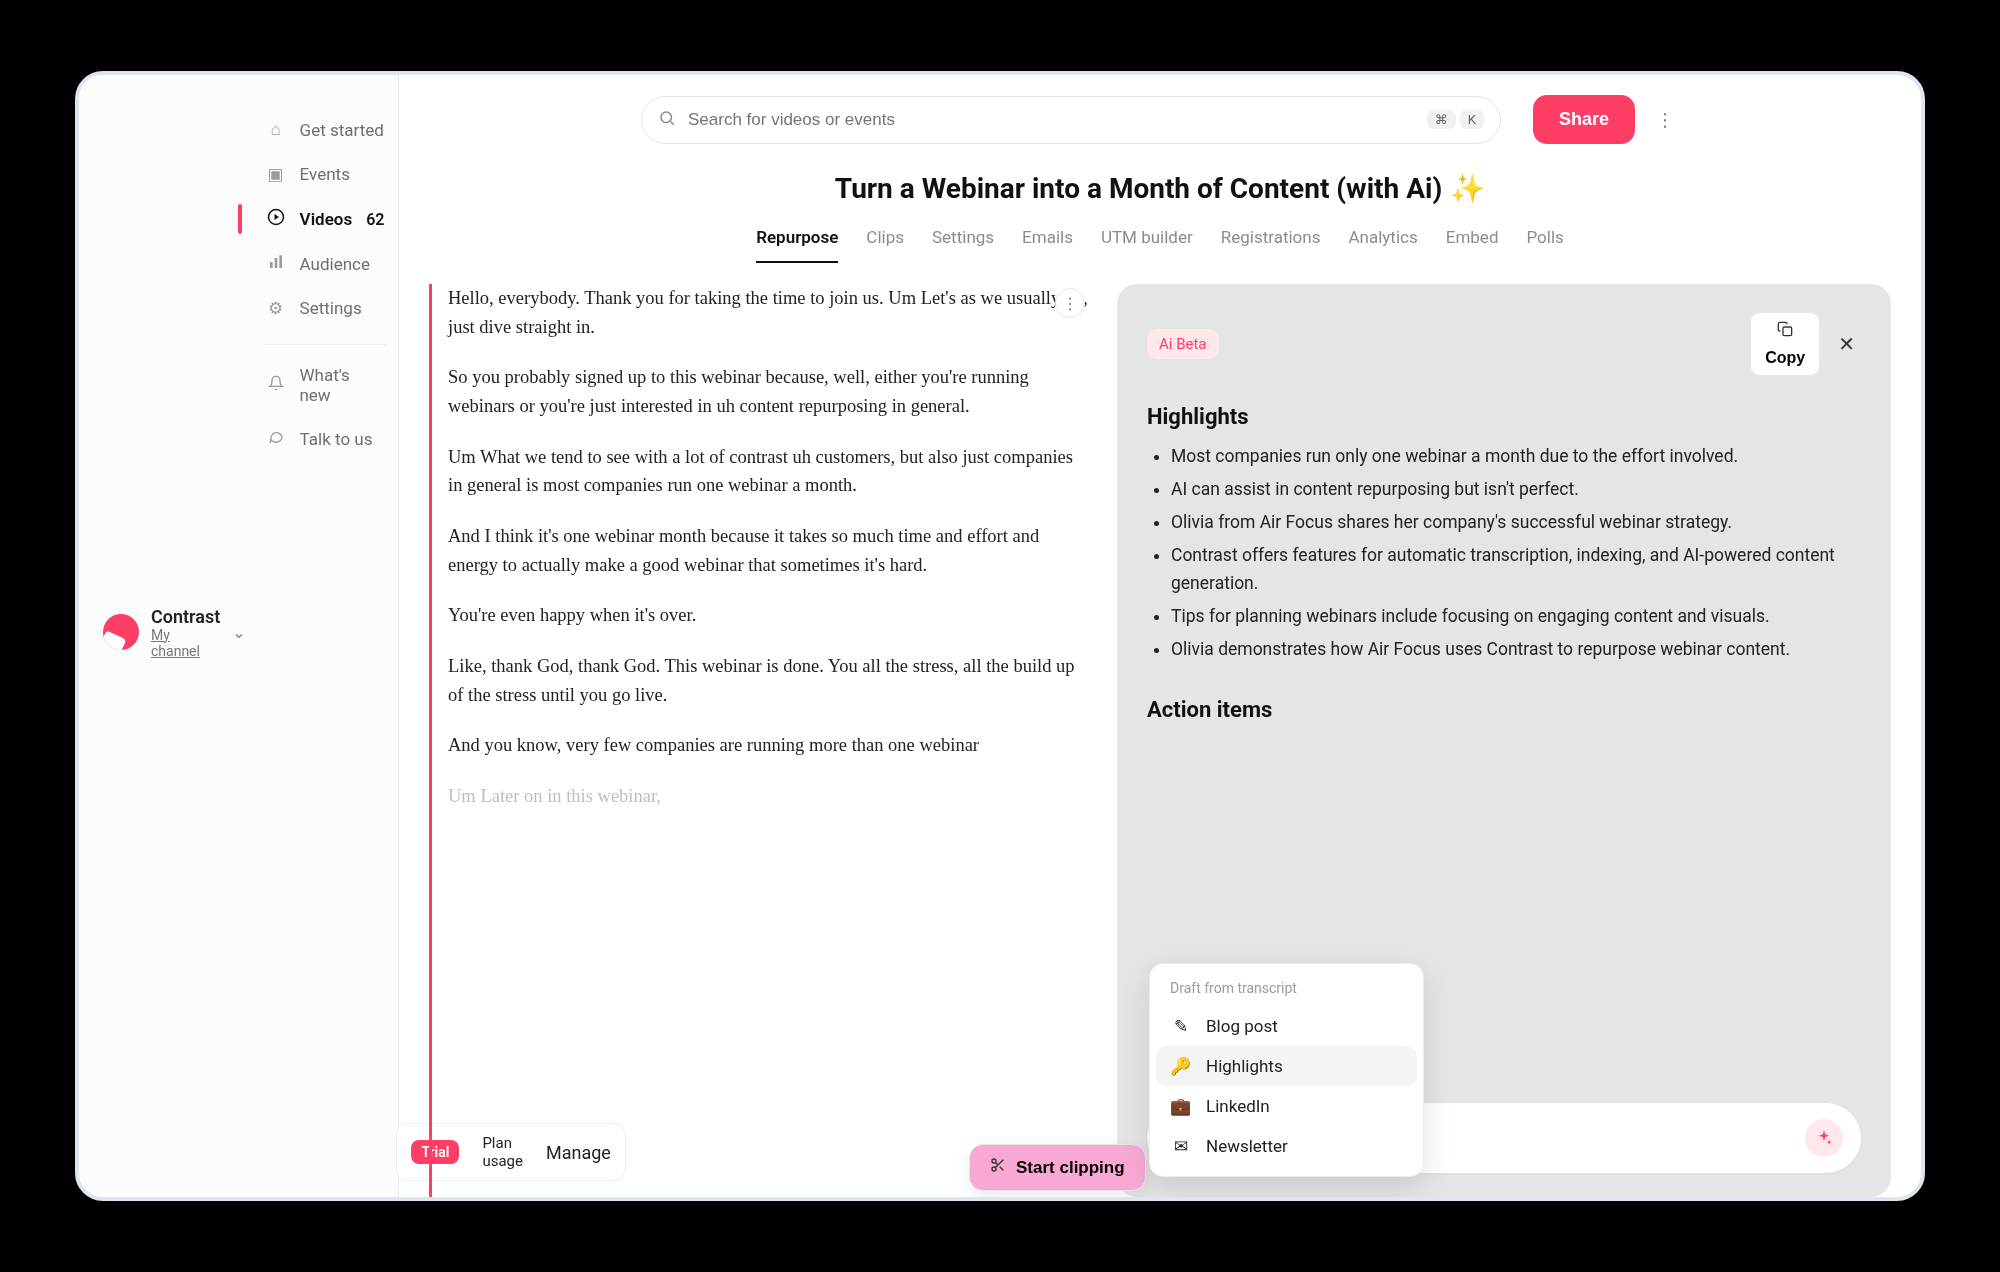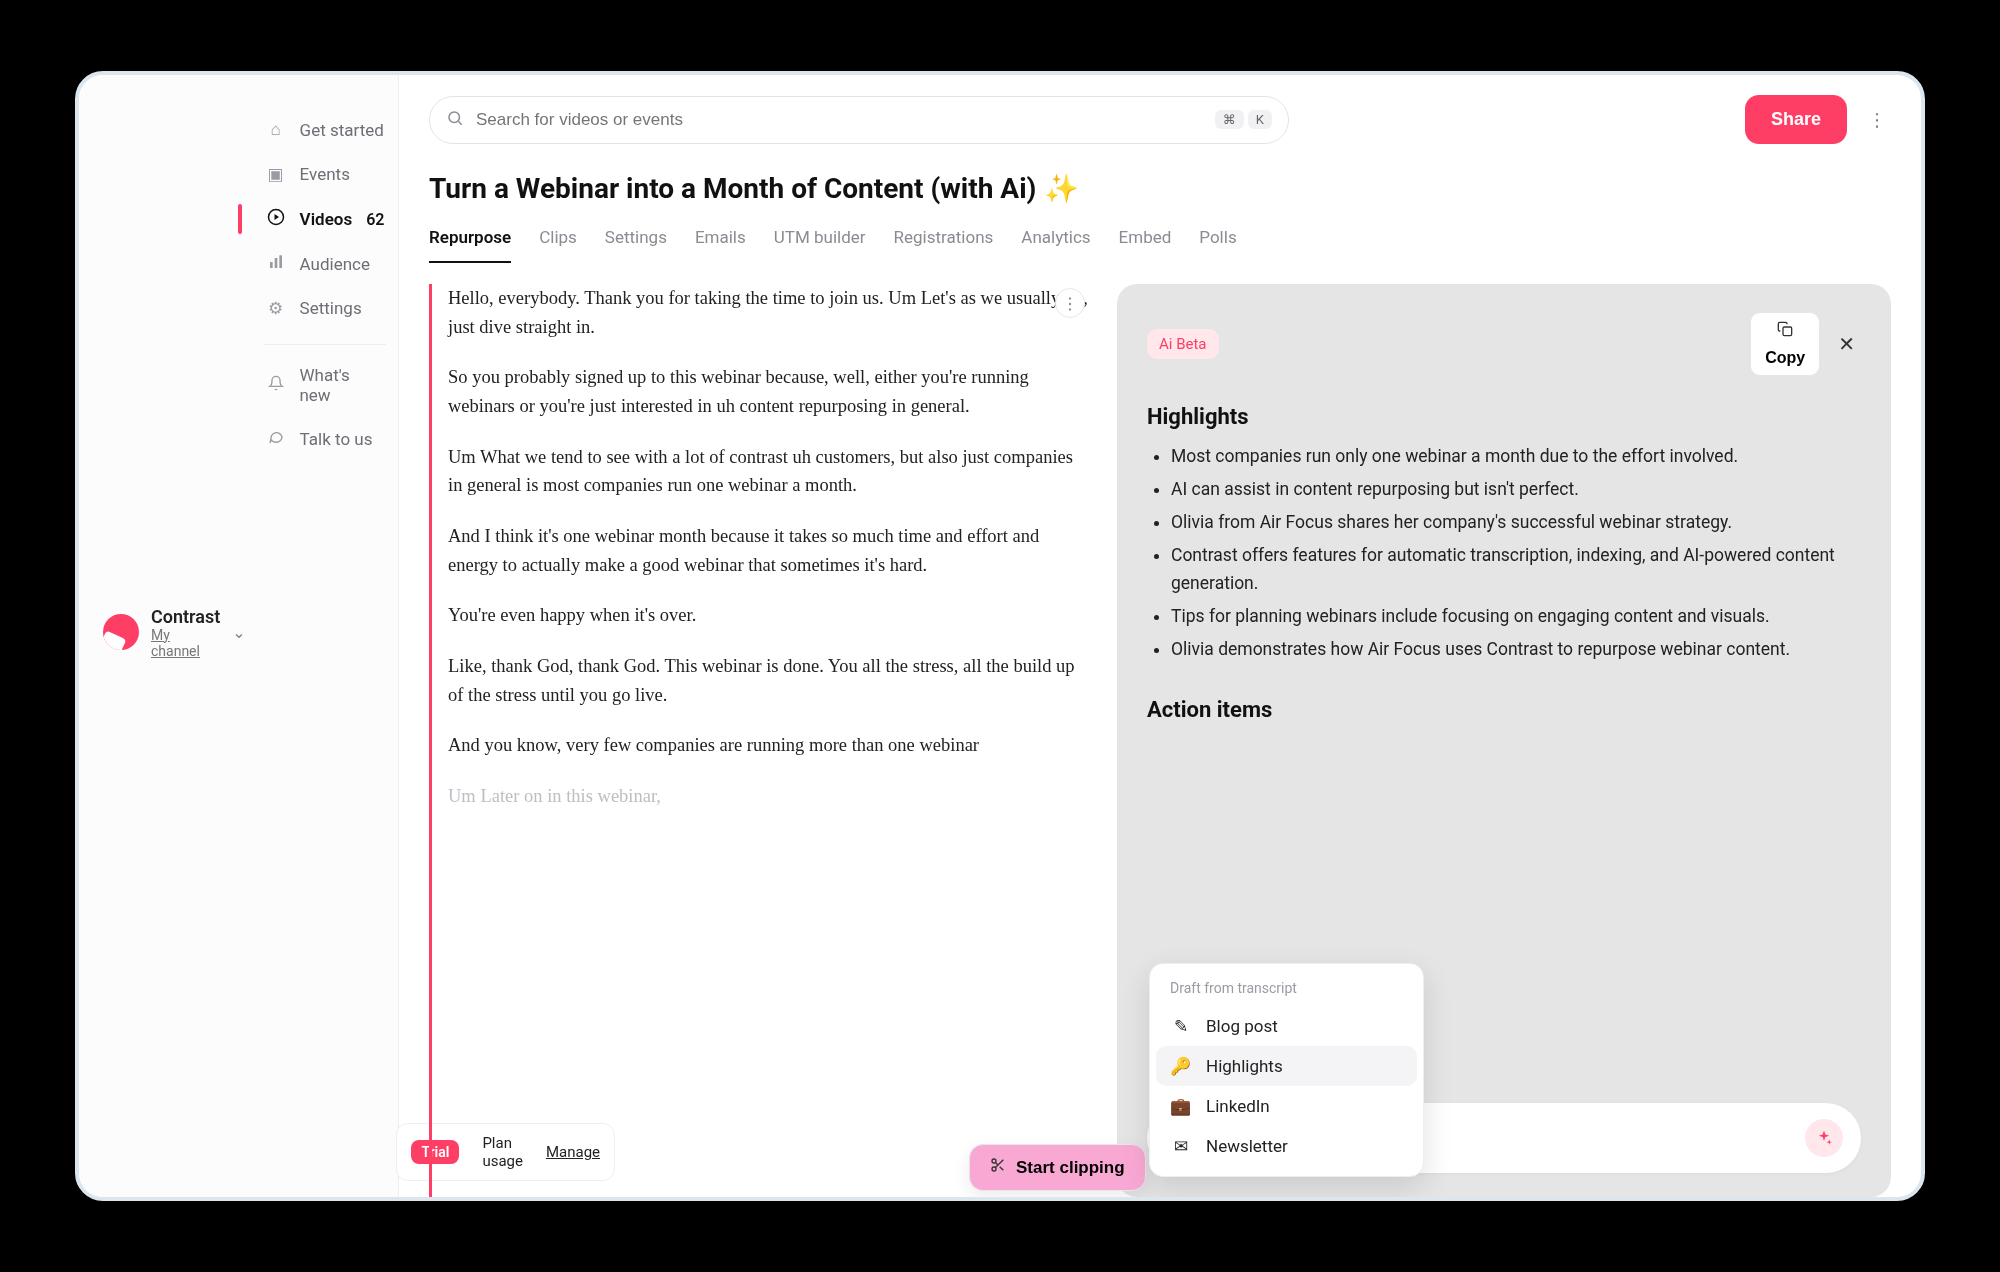--- a/index.html
+++ b/index.html
@@ -100,30 +100,31 @@
   }
   .trial-pill {
     background: #ff3e66;
     color: #fff;
     font-size: 14px;
     font-weight: 600;
     padding: 4px 10px;
     border-radius: 8px;
   }
   .plan-usage { font-size: 15px; color: #222; flex: 1; }
-  .manage { font-size: 15px; color: #222; text-decoration: underline; cursor: pointer; }
+  .manage { font-size: 18px; color: #222; cursor: pointer; }
 
   
   .main {
     flex: 1;
     display: flex;
     flex-direction: column;
     padding: 20px 30px 0 30px;
     position: relative;
     overflow: hidden;
+    align-items: center;
   }
   .topbar {
     display: flex;
     align-items: center;
     gap: 16px;
   }
   .search {
     flex: 0 0 860px;
     display: flex;
     align-items: center;

